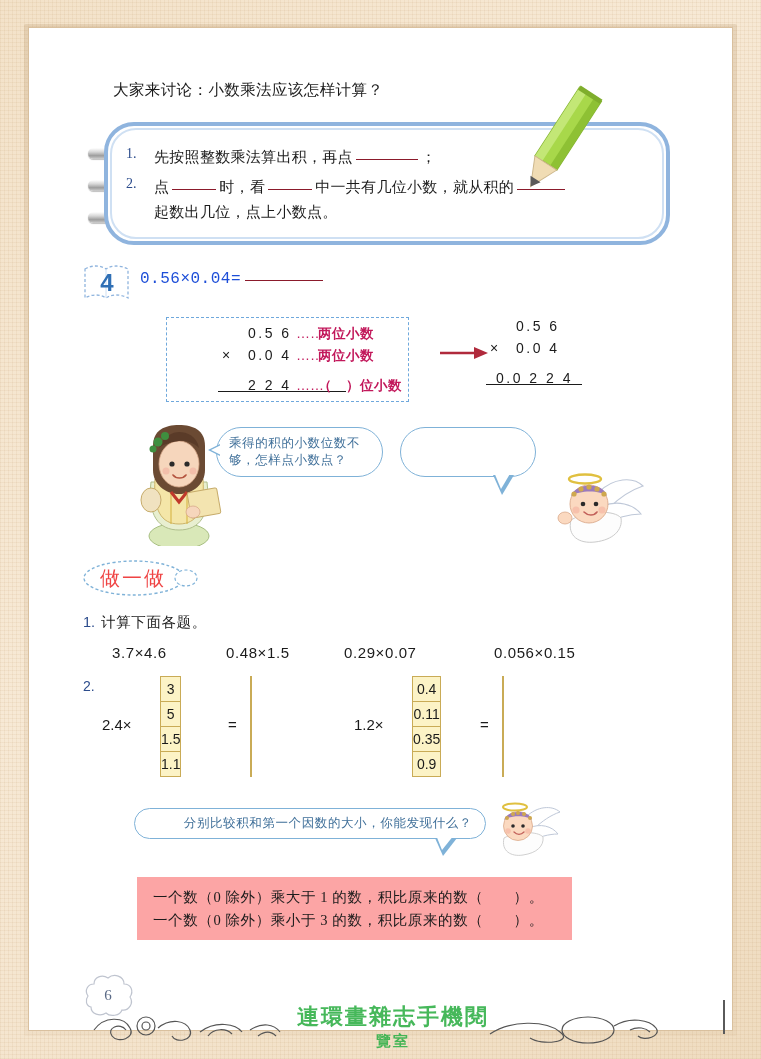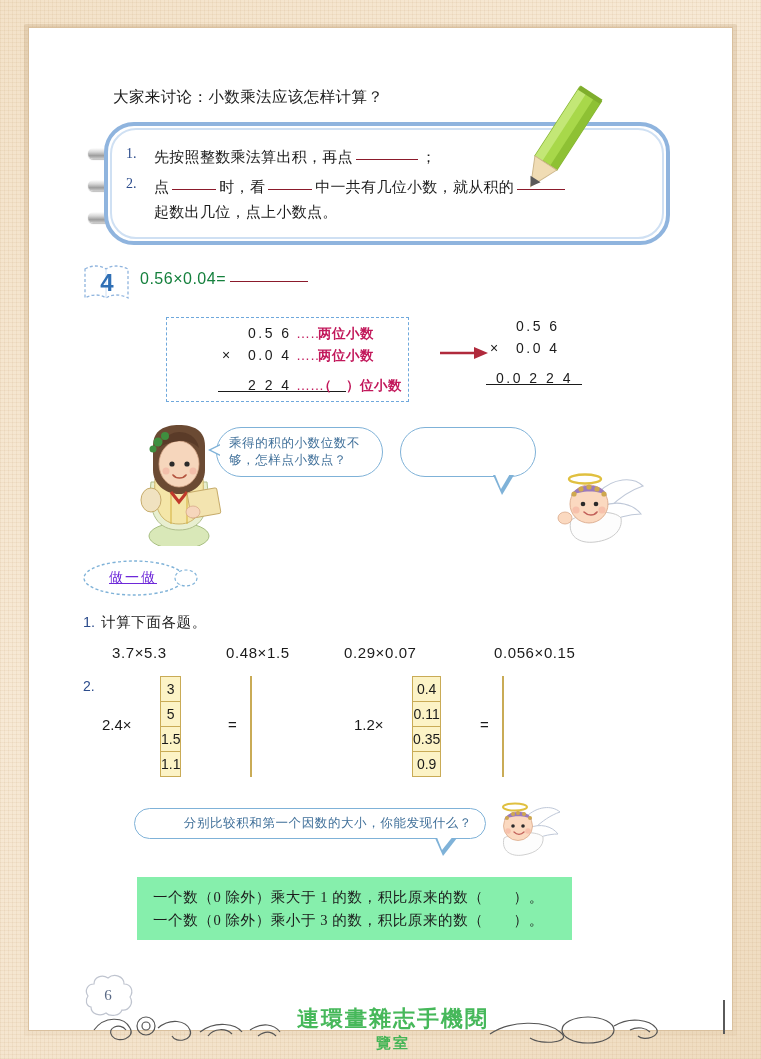--- a/index.html
+++ b/index.html
@@ -39,21 +39,21 @@
 
   .content {
     position: absolute;
     left: 0; top: 0;
     width: 761px; height: 1059px;
   }
 
   
   .headline {
     position: absolute;
-    left: 113px; top: 87px;
+    left: 113px; top: 80px;
     font-size: 15.5px;
     color: #1b1b1b;
     letter-spacing: 0.4px;
     white-space: nowrap;
   }
 
   
   .bluebox {
     position: absolute;
     left: 104px; top: 122px;
@@ -105,22 +105,22 @@
   
   .book-badge { position:absolute; left:82px; top:263px; width:50px; height:40px; }
   .book-badge .num {
     position:absolute; left:0; top:0; width:50px; height:40px;
     display:flex; align-items:center; justify-content:center;
     font-family:"Liberation Sans", sans-serif;
     font-weight:bold; font-size:24px; color:#2f6fb5;
   }
   .eq4 {
     position:absolute; left:140px; top:270px;
-    font-family:Liberation Sans, sans-serif;
-    font-size:16px; color:#15803d; letter-spacing:0.5px;
+    font-family:Liberation Mono, monospace;
+    font-size:16px; color:#1d4ed8; letter-spacing:0.5px;
     white-space:nowrap;
   }
   .eq4 .blank-long{ display:inline-block; width:78px; border-bottom:1.8px solid #8b1a2b; vertical-align:2px; margin-left:4px;}
 
   
   .dashbox {
     position:absolute; left:166px; top:317px;
     width:243px; height:85px;
     border:1.4px dashed #6fa8dc;
     background:#ffffff;
@@ -177,21 +177,21 @@
   .angel2 { position:absolute; left:489px; top:800px; width:74px; height:60px; }
 
   
   .zuo {
     position:absolute; left:82px; top:559px;
     width:118px; height:38px;
   }
   .zuo .label {
     position:absolute; left:0; top:0; width:118px; height:38px;
     display:flex; align-items:center; justify-content:center;
-    font-size:14px; color:#6d28d9; letter-spacing:2px;text-decoration:underline;
+    font-size:20px; color:#ef4444; letter-spacing:2px;
   }
   .q1 { position:absolute; left:83px; top:613px; font-size:14.5px; color:#1b1b1b; }
   .q1 .n { font-family:"Liberation Sans", sans-serif; color:#2c4c8c; margin-right:6px;}
   .q1 .t { letter-spacing:0.6px; }
 
   .exprs { position:absolute; left:112px; top:644px; width:520px;
            font-family:"Liberation Sans", sans-serif; font-size:15px; color:#1b1b1b; }
   .exprs span { position:absolute; top:0; white-space:nowrap; letter-spacing:0.6px;}
   .e0{left:0px;} .e1{left:114px;} .e2{left:232px;} .e3{left:382px;}
 
@@ -223,21 +223,21 @@
     font-family:"Liberation Sans", sans-serif;
     font-size:14px;
     color:#1b1b1b;
     padding:0;
   }
 
   
   .yellowbox {
     position:absolute; left:137px; top:877px;
     width:435px; height:63px;
-    background:#86efac;
+    background:#fca5a5;
     box-sizing:border-box;
     padding:9px 16px;
   }
   .yellowbox .line {
     font-size:14.5px; color:#1b1b1b; line-height:23px; letter-spacing:0.6px; white-space:nowrap;
   }
 
   
   .pageno { position:absolute; left:80px; top:972px; width:56px; height:46px; }
   .pageno .n {
@@ -250,21 +250,21 @@
   .footer-orn { position:absolute; left:90px; top:1006px; width:580px; height:40px; }
   .watermark {
     position:absolute; left:228px; top:1007px; width:330px;
     text-align:center;
     color:#37b24d;
     font-size:22px;
     font-weight:bold;
     letter-spacing:2px;
     line-height:24px;
     opacity:0.92;
-    font-family:Liberation Serif, serif;
+    font-family:Liberation Mono, monospace;
   }
   .watermark .l2{ font-size:15px; }
   .side-tick{ position:absolute; left:723px; top:1000px; width:2px; height:34px; background:#5a5a5a; }
 </style>
 </head>
 <body>
 
 <div class="page-frame"></div>
 <div class="edge-shadow"></div>
 <div class="page-inner"></div>
@@ -426,21 +426,21 @@
       <ellipse cx="104" cy="19" rx="11" ry="8" fill="#ffffff" stroke="#7fb2d8" stroke-width="1.2" stroke-dasharray="3,2.4"></ellipse>
     </svg>
     <div class="label" style="left:-8px;">做一做</div>
   </div>
 
   <div class="q1">
     <span class="n">1.</span><span class="t">计算下面各题。</span>
   </div>
 
   <div class="exprs">
-    <span class="e0">3.7×5.3</span>
+    <span class="e0">3.7×4.6</span>
     <span class="e1">0.48×1.5</span>
     <span class="e2">0.29×0.07</span>
     <span class="e3">0.056×0.15</span>
   </div>
 
   <div class="q2">2.</div>
 
   <div class="tbl-group g1">
     <div class="lead">2.4×</div>
     <table class="tbl left-t">

